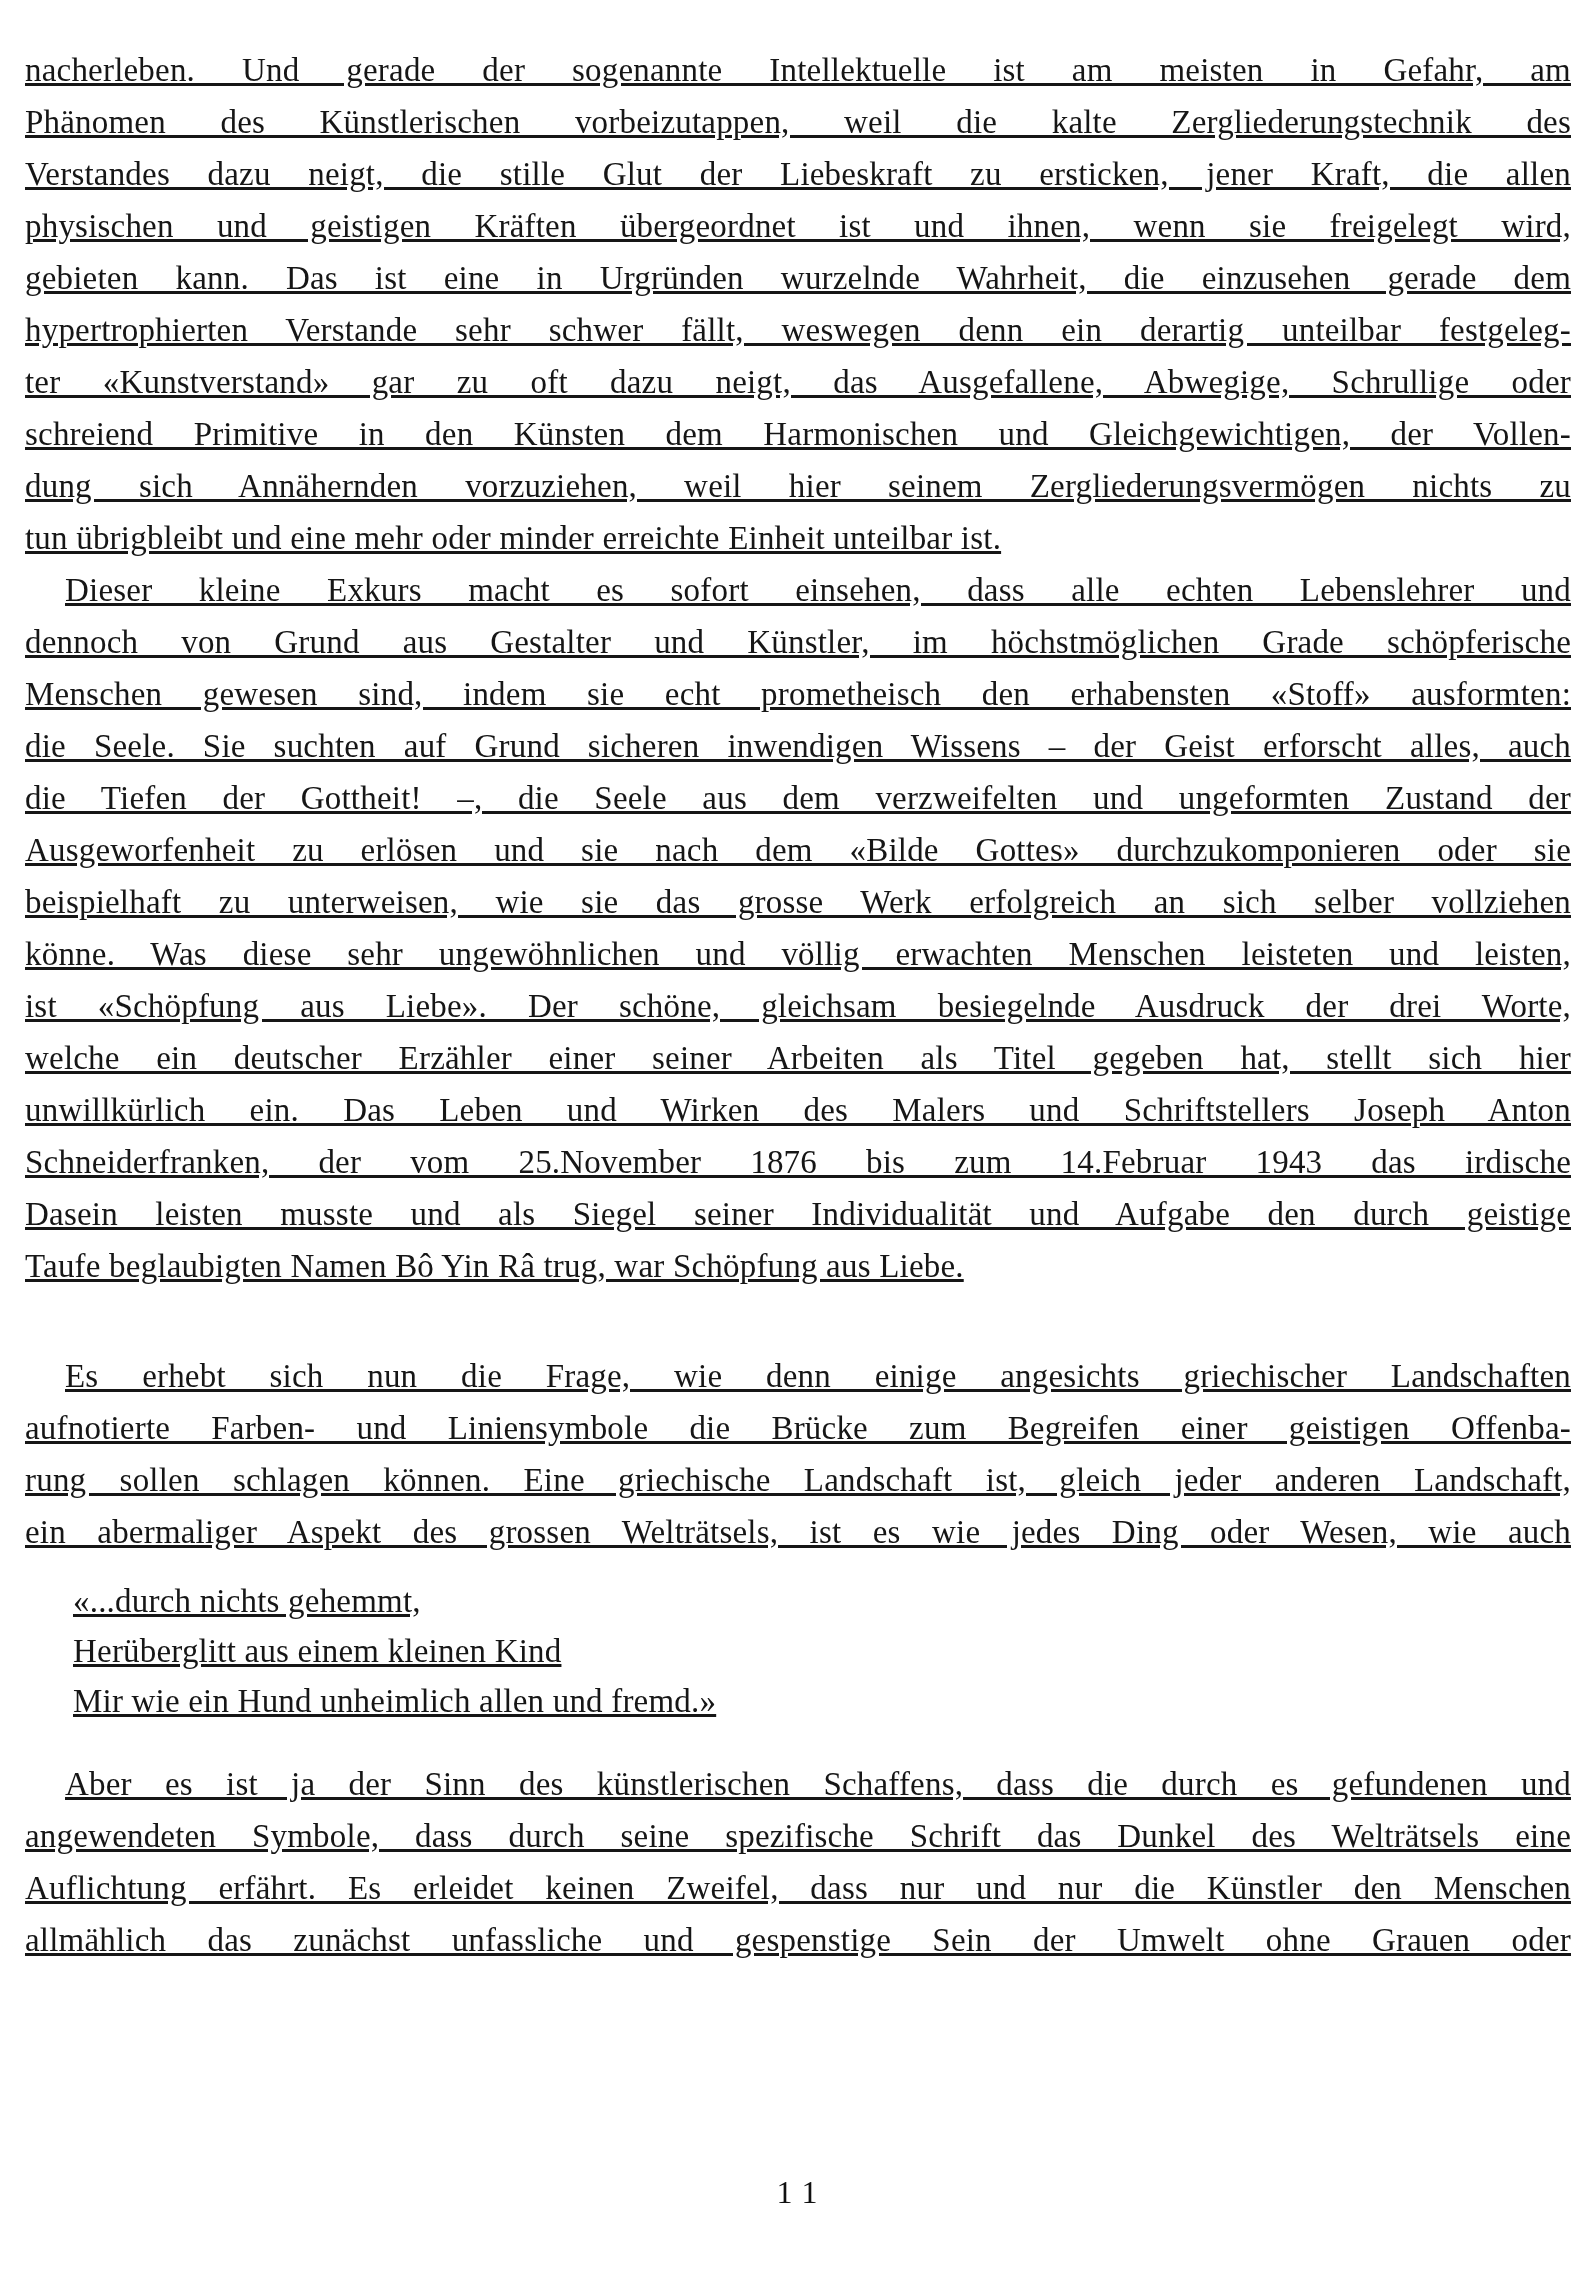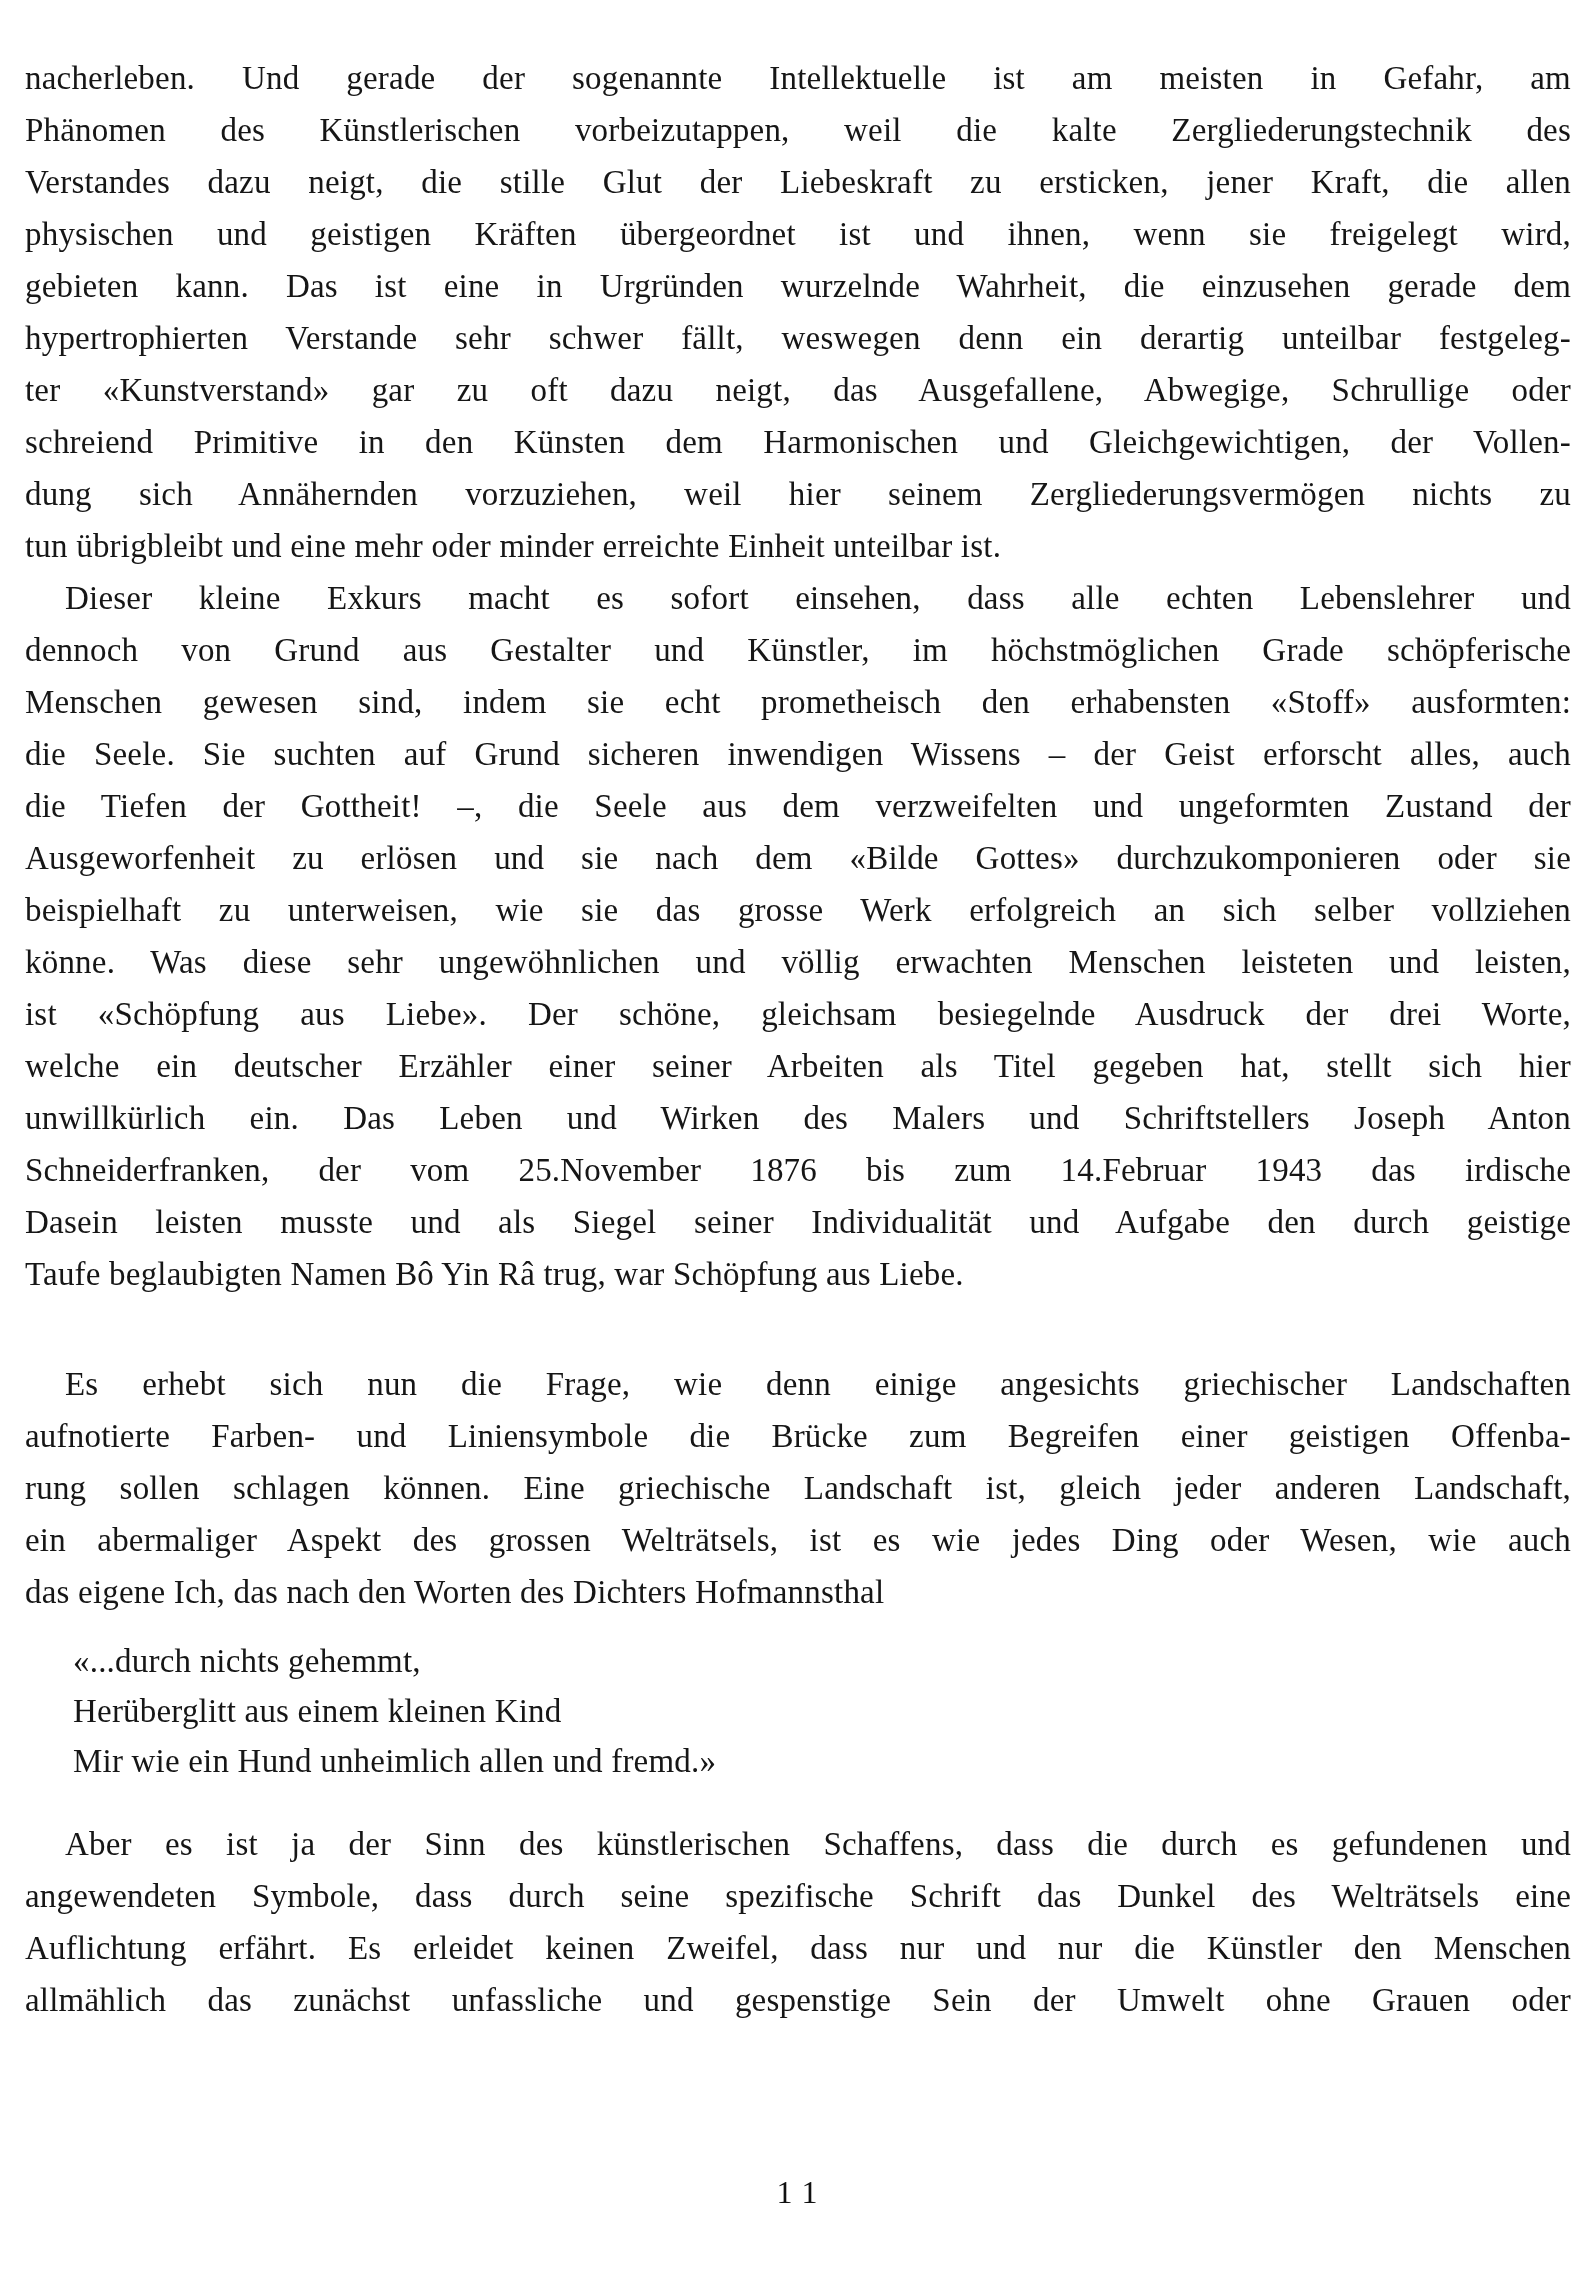--- a/index.html
+++ b/index.html
@@ -12,22 +12,23 @@
     width: 1594px;
     height: 2295px;
     background: #ffffff;
     overflow: hidden;
     font-family: "Liberation Serif", "DejaVu Serif", serif;
     color: #161616;
   }
   .text-block {
     position: absolute;
     left: 25px;
-    top: 52px;
+    top: 44px;
     width: 1546px;
+    text-decoration: underline;
   }
   .para {
     margin: 0;
   }
   .line {
     font-size: 33px;
     line-height: 52px;
     letter-spacing: 0.2px;
     text-align: justify;
     text-align-last: justify;
@@ -99,21 +100,20 @@
         <div class="line">unwillkürlich ein. Das Leben und Wirken des Malers und Schriftstellers Joseph Anton</div>
         <div class="line">Schneiderfranken, der vom 25.November 1876 bis zum 14.Februar 1943 das irdische</div>
         <div class="line">Dasein leisten musste und als Siegel seiner Individualität und Aufgabe den durch geistige</div>
         <div class="line no-stretch">Taufe beglaubigten Namen Bô Yin Râ trug, war Schöpfung aus Liebe.</div>
       </div>
       <div class="para section-gap">
         <div class="line indent">Es erhebt sich nun die Frage, wie denn einige angesichts griechischer Landschaften</div>
         <div class="line">aufnotierte Farben- und Liniensymbole die Brücke zum Begreifen einer geistigen Offenba-</div>
         <div class="line">rung sollen schlagen können. Eine griechische Landschaft ist, gleich jeder anderen Landschaft,</div>
         <div class="line">ein abermaliger Aspekt des grossen Welträtsels, ist es wie jedes Ding oder Wesen, wie auch</div>
-        <div class="line no-stretch">das eigene Ich, das nach den Worten des Dichters Hofmannsthal</div>
       </div>
       <div class="para quote">
         <div class="line no-stretch">«...durch nichts gehemmt,</div>
         <div class="line no-stretch">Herüberglitt aus einem kleinen Kind</div>
         <div class="line no-stretch">Mir wie ein Hund unheimlich allen und fremd.»</div>
       </div>
       <div class="para">
         <div class="line indent">Aber es ist ja der Sinn des künstlerischen Schaffens, dass die durch es gefundenen und</div>
         <div class="line">angewendeten Symbole, dass durch seine spezifische Schrift das Dunkel des Welträtsels eine</div>
         <div class="line">Auflichtung erfährt. Es erleidet keinen Zweifel, dass nur und nur die Künstler den Menschen</div>

